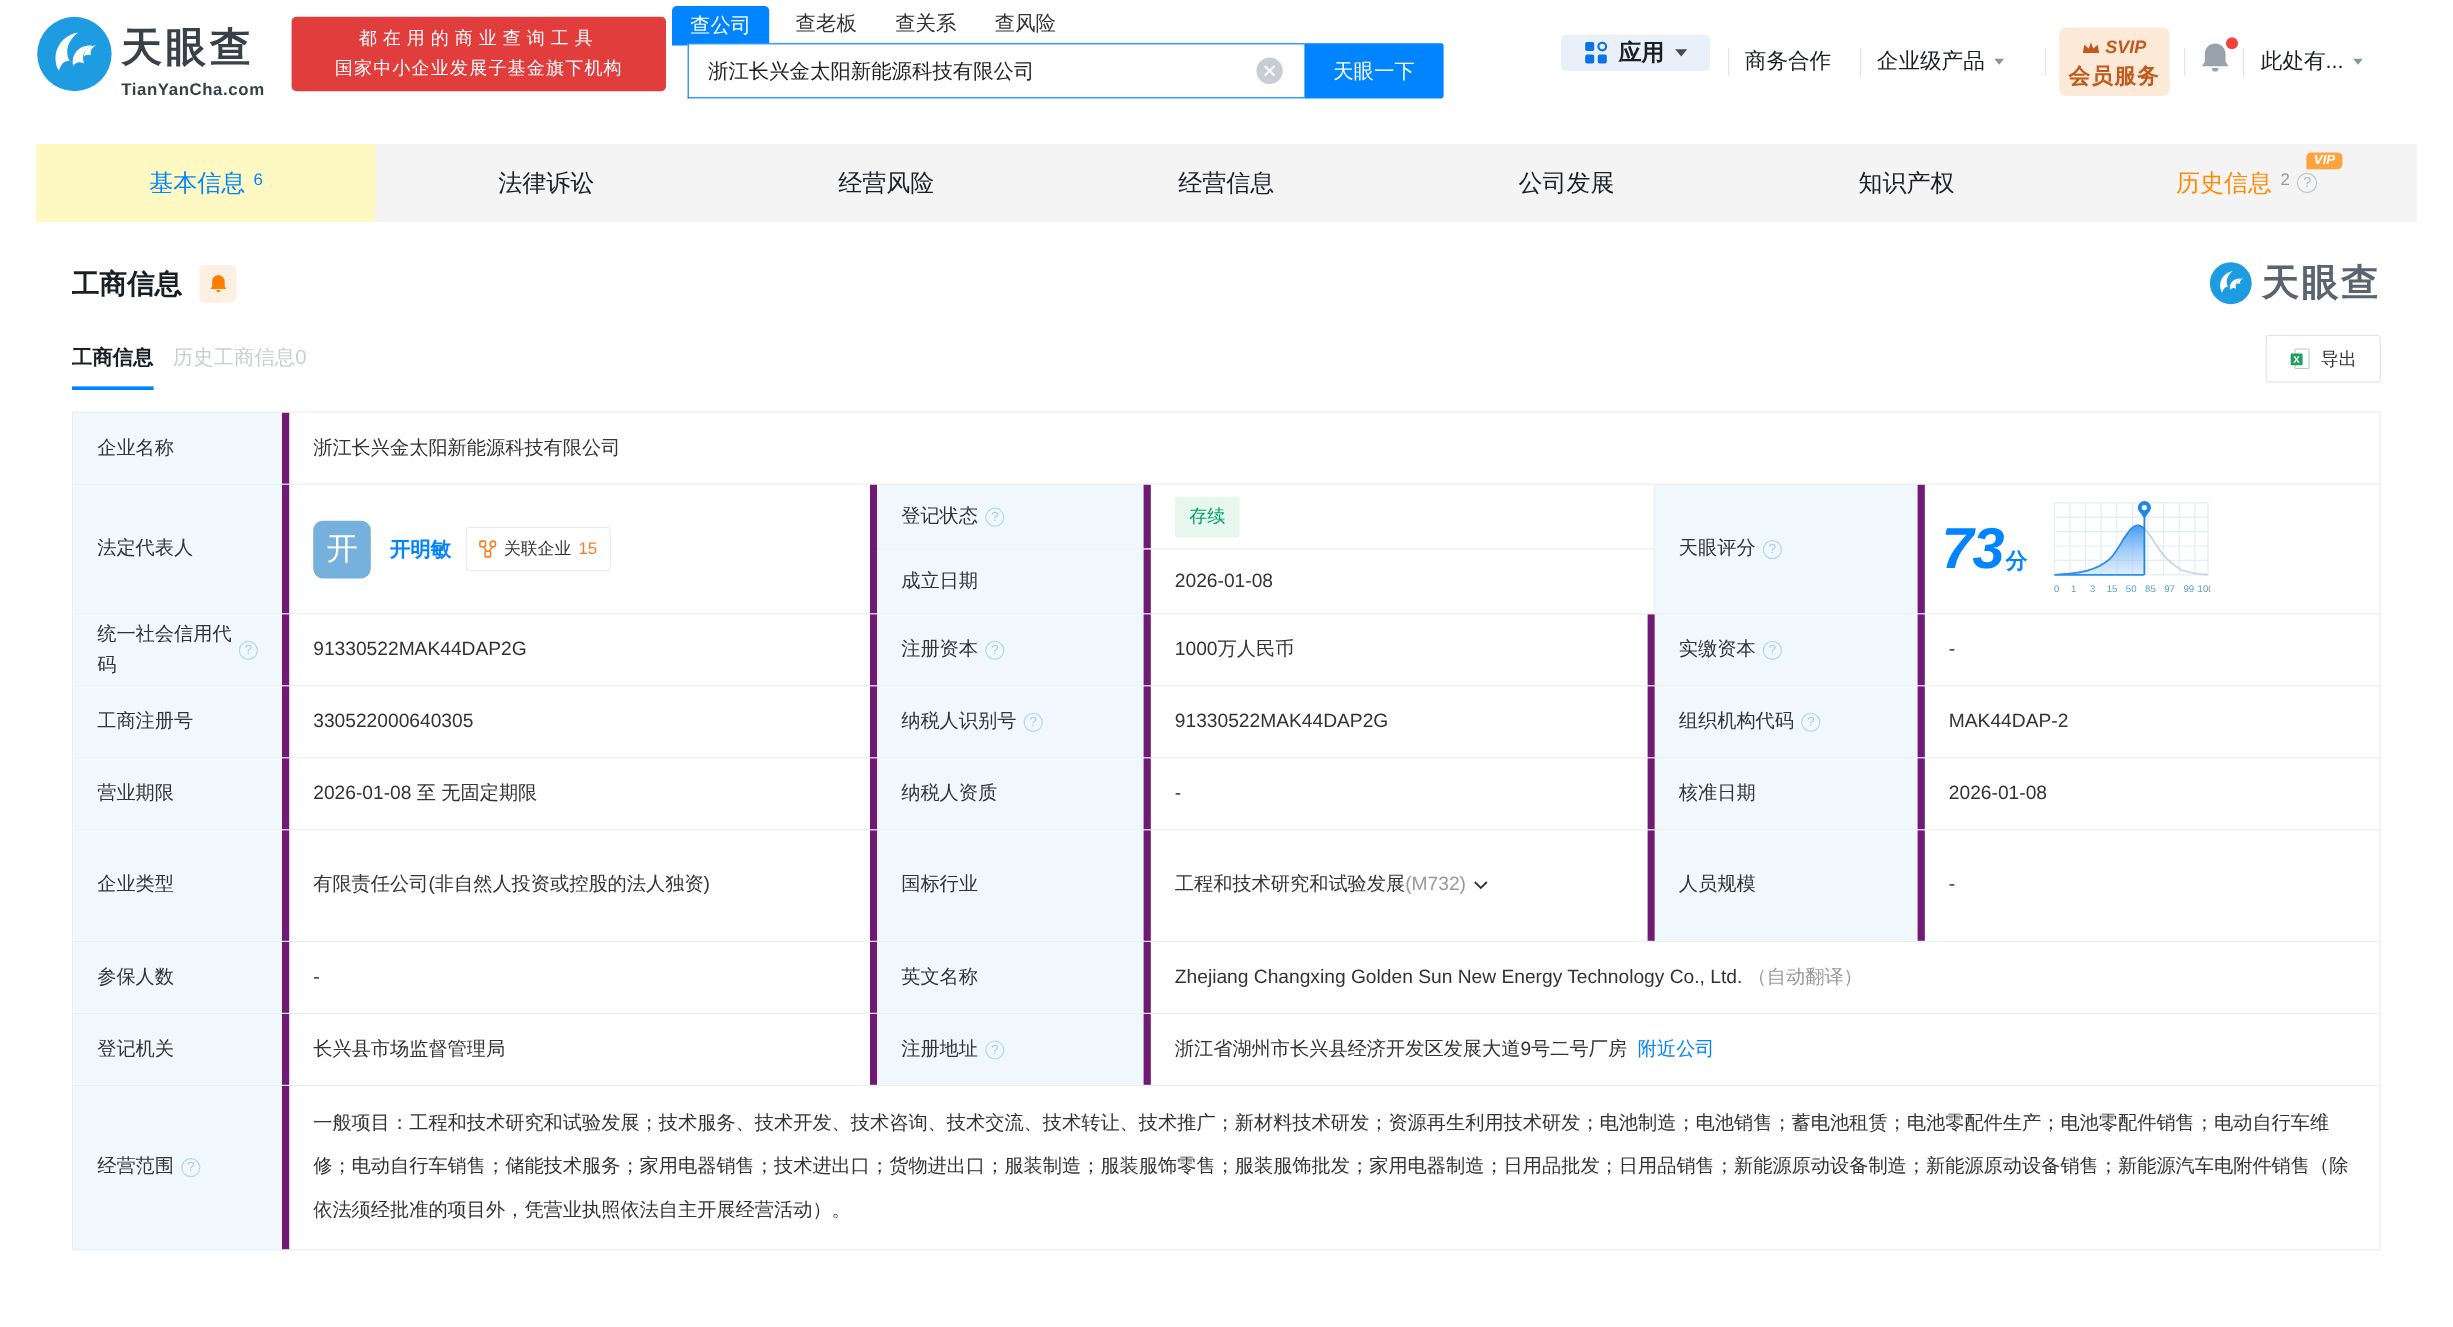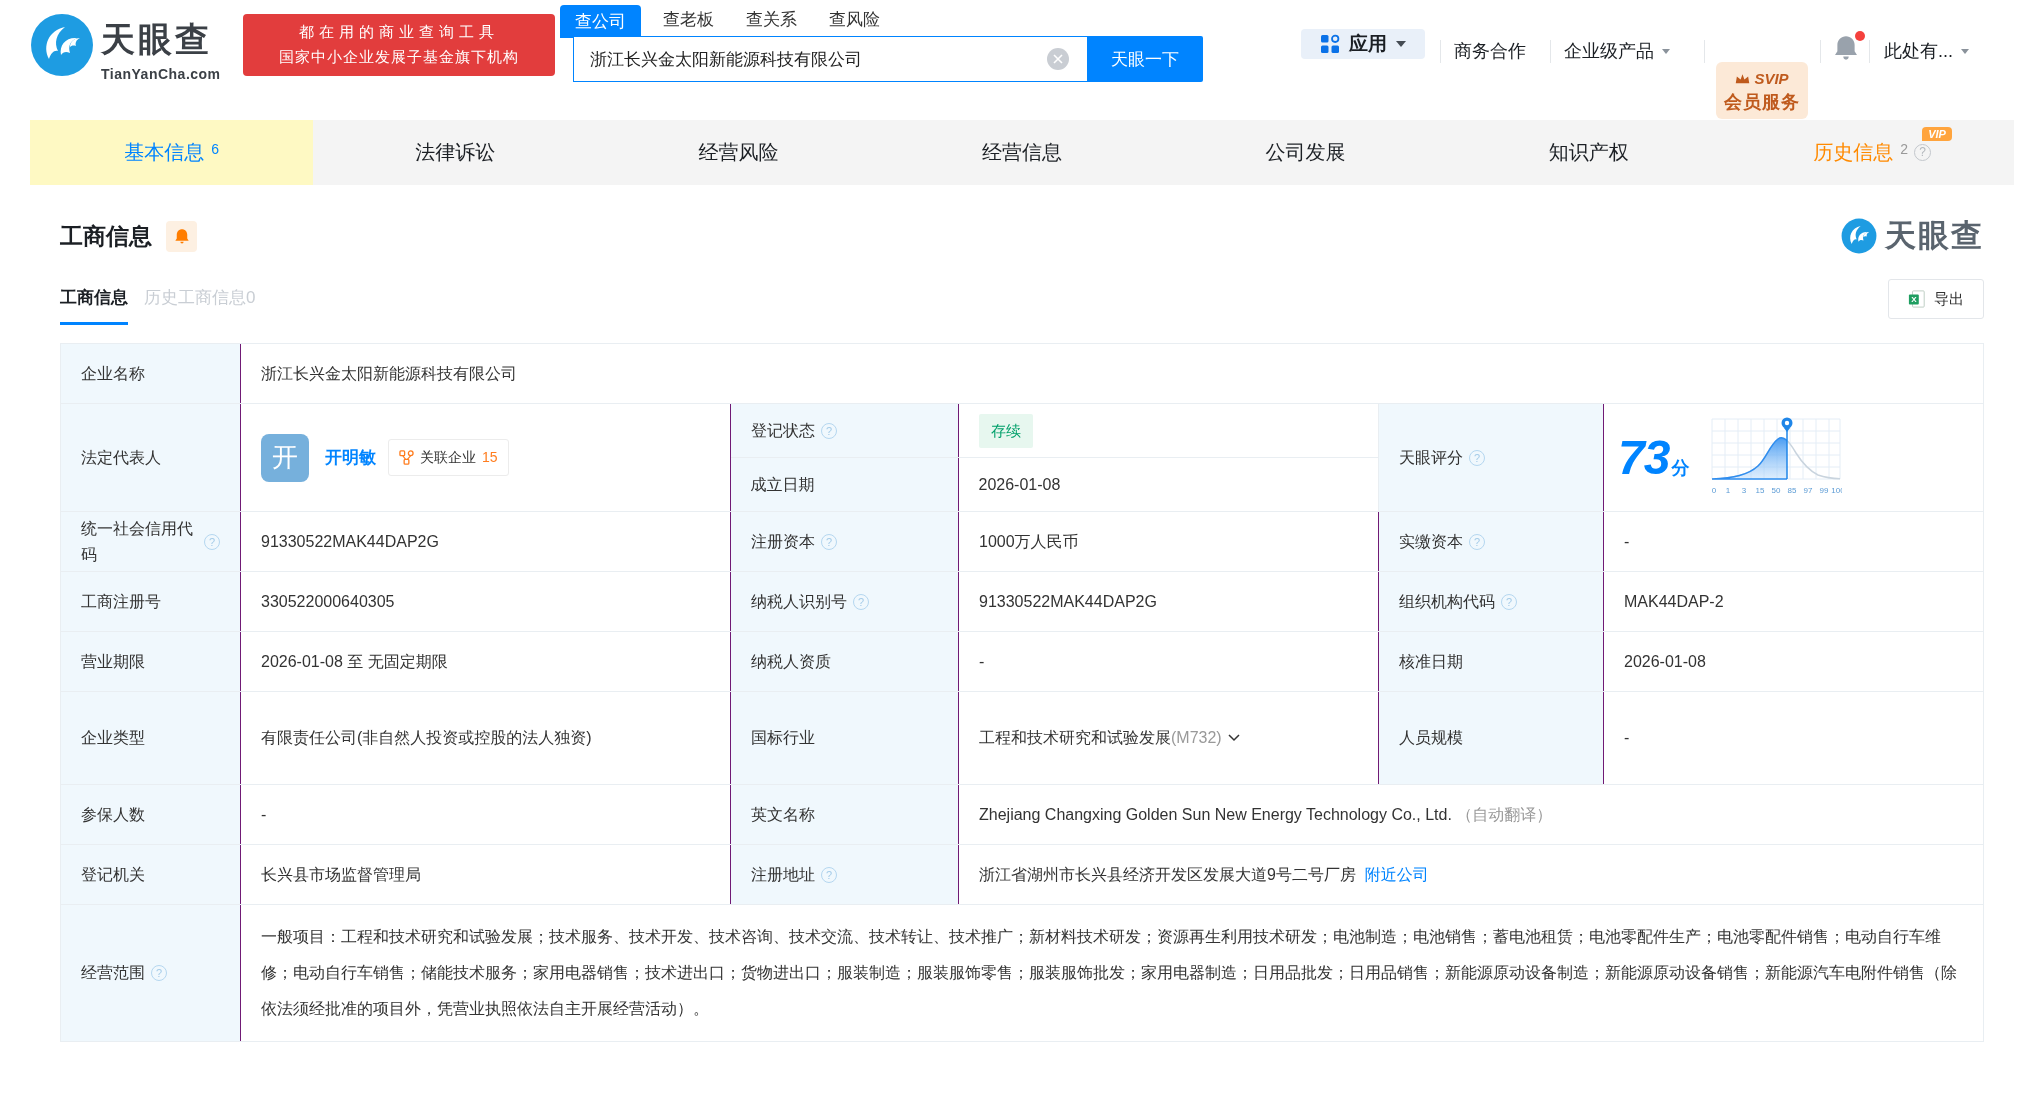--- a/index.html
+++ b/index.html
@@ -33,21 +33,21 @@
   .apps-btn { position:absolute; left:1301px; top:29px; width:124px; height:30px; background:#e9f0f9;
     border-radius:4px; display:flex; align-items:center; justify-content:center; gap:9px; cursor:pointer; }
   .apps-btn .lbl { font-size:19px; font-weight:bold; color:#1b1f24; }
   .caret { width:0; height:0; border-left:5px solid transparent; border-right:5px solid transparent;
     border-top:6px solid #454c54; display:inline-block; }
   .caret.sm { border-top-color:#8a929b; border-left-width:4px; border-right-width:4px; border-top-width:5px; }
   .vline { position:absolute; top:40px; width:1px; height:23px; background:#e4e7ea; }
   .hmenu { position:absolute; top:39px; font-size:18px; color:#1b1f24; cursor:pointer;
     display:flex; align-items:center; gap:8px; }
   .svip { position:absolute; left:1716px; top:23px; width:92px; height:57px; background:#fce9d7;
-    border-radius:6px; text-align:center; padding-top:8px; cursor:pointer;margin-top:39px; }
+    border-radius:6px; text-align:center; padding-top:8px; cursor:pointer; }
   .svip-l1 { font-size:15px; font-weight:800; font-style:italic; color:#bf5a1d;
     display:flex; align-items:center; justify-content:center; gap:4px; }
   .svip-l2 { font-size:18px; font-weight:bold; color:#bf5a1d; letter-spacing:1px; margin-top:3px; }
   .bell-wrap { position:absolute; left:1833px; top:34px; width:30px; height:30px; cursor:pointer; }
   .bell-dot { position:absolute; right:-2px; top:-3px; width:10px; height:10px; border-radius:50%;
     background:#f5413d; }
 
   
   .ntabs { margin:29px 30px 0; height:65px; background:#f4f4f4; display:flex; }
   .ntab { flex:1; display:flex; align-items:center; justify-content:center; font-size:20px;
@@ -77,30 +77,30 @@
     border-bottom:3px solid transparent; cursor:pointer; }
   .subtab.active { border-bottom-color:#0084ff; }
   .subtab.dim { color:#c9ced4; font-weight:normal; margin-left:16px; }
   .export-btn { margin-left:auto; width:96px; height:40px; border:1px solid #e3e6ea; border-radius:3px;
     background:#fff; display:flex; align-items:center; justify-content:center; gap:8px; font-size:15px;
     color:#333; cursor:pointer; margin-bottom:6px; }
 
   
   .itable { margin-top:18px; border:1px solid #e9eef2; border-bottom:none; }
   .tr { display:flex; border-bottom:1px solid #e9eef2; }
-  .td { border-right:1px solid #701a75; display:flex; align-items:center; padding:0 20px;
+  .td { border-right:6px solid #701a75; display:flex; align-items:center; padding:0 20px;
     font-size:16px; color:#333; line-height:1.6; }
   .td:last-child { border-right:none; }
   .td.lbl { background:#f0f8fd; color:#333; }
   .w-l1{width:180px;flex:none;} .w-v1{width:490px;flex:none;} .w-l2{width:228px;flex:none;}
   .w-v2{width:420px;flex:none;} .w-l3{width:225px;flex:none;} .w-v3{flex:1;}
   .h60{min-height:60px;} .h93{min-height:93px;} .h108{min-height:108px;}
   .mid2 { width:648px; flex:none; display:flex; flex-direction:column; border-right:1px solid #e9eef2; }
   .subrow { display:flex; flex:1; }
-  .subrow + .subrow { border-top:1px solid #e9eef2;justify-content:center; }
+  .subrow + .subrow { border-top:1px solid #e9eef2; }
   .subrow .td:last-child { border-right:none; }
 
   .avatar { width:48px; height:48px; border-radius:8px; background:#76b0dc; color:#fff; font-size:26px;
     display:flex; align-items:center; justify-content:center; flex:none; cursor:pointer; }
   .link { color:#0084ff; cursor:pointer; }
   .rep-name { font-size:17px; font-weight:bold; margin-left:16px; }
   .rel-badge { display:flex; align-items:center; gap:6px; border:1px solid #ececec; border-radius:3px;
     padding:6px 10px; margin-left:12px; cursor:pointer; background:#fff; }
   .rel-badge .t { font-size:14px; color:#333; }
   .rel-badge .n { font-size:14px; color:#ff7d1f; }

